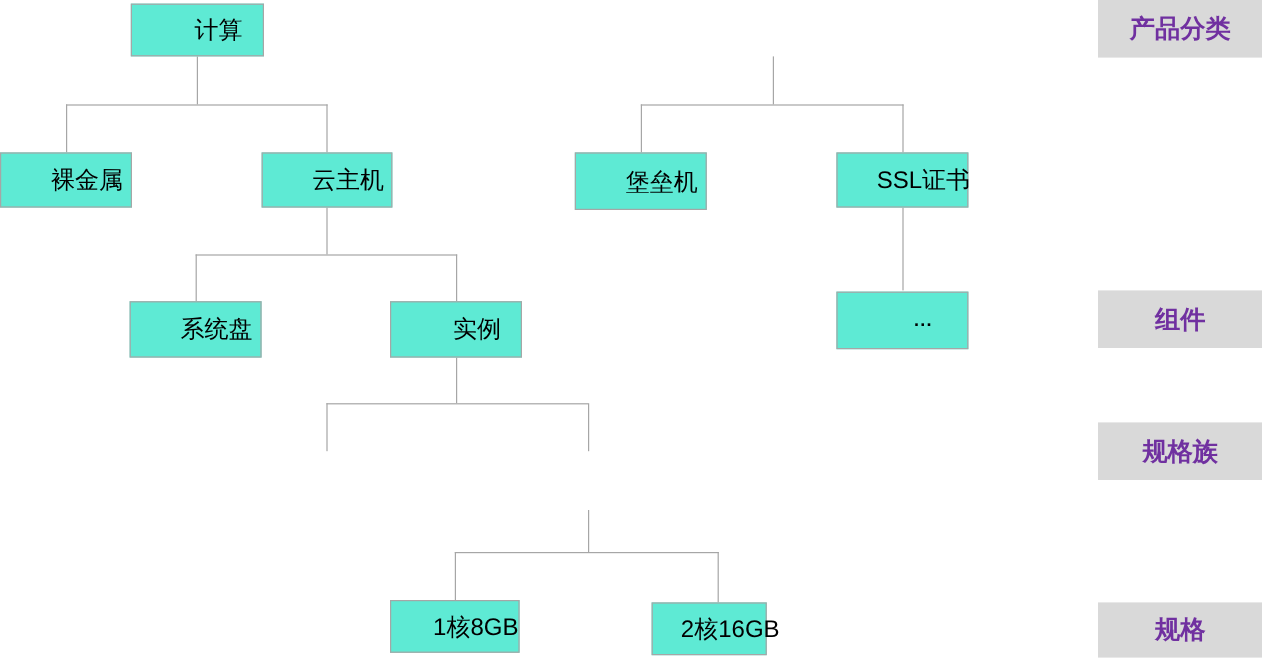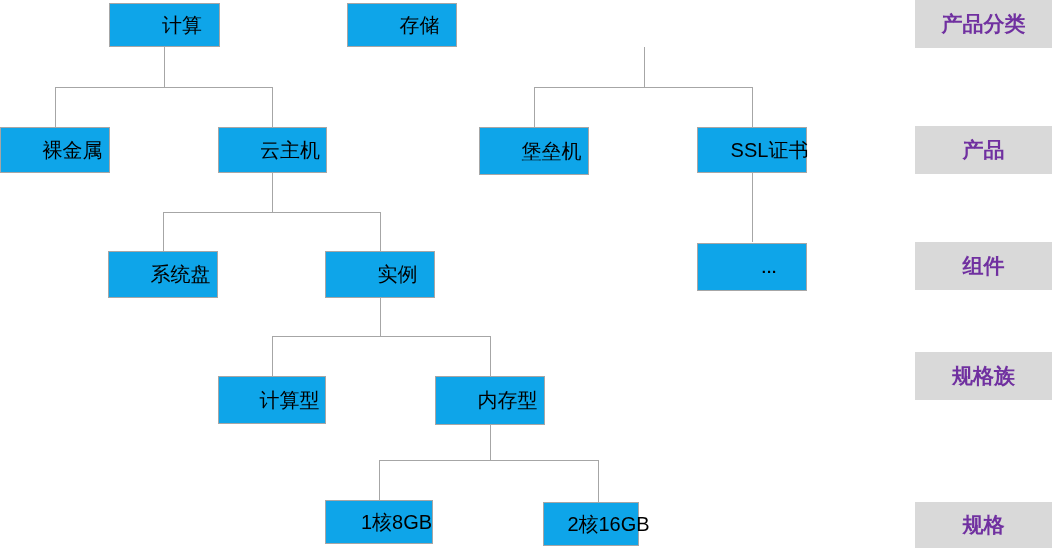--- a/index.html
+++ b/index.html
@@ -19,21 +19,21 @@
     position:relative;
     width:1052px;
     height:553px;
     background:var(--bg);
     overflow:hidden;
   }
   .node{
     position:absolute;
     box-sizing:border-box;
     border:1px solid var(--node-border);
-    background:#0ea5e9;
+    background:#5eead4;
     display:flex;
     align-items:center;
     justify-content:center;
     font-size:20px;
     color:var(--node-text);
     white-space:nowrap;
     padding-left:35px;
   }
   .node.ellipsis{
     font-size:15px;
@@ -91,36 +91,32 @@
   <div class="lh" style="left:272px;top:336px;width:218px"></div>
   <div class="lv" style="left:272px;top:336px;height:40px"></div>
   <div class="lv" style="left:490px;top:336px;height:40px"></div>
 
   <div class="lv" style="left:490px;top:425px;height:35px"></div>
   <div class="lh" style="left:379px;top:460px;width:220px"></div>
   <div class="lv" style="left:379px;top:460px;height:40px"></div>
   <div class="lv" style="left:598px;top:460px;height:42px"></div>
 
   <div class="node" style="left:109px;top:3px;width:111px;height:44px">计算</div>
-  <div class="node" style="left:347px;top:3px;width:110px;height:44px">存储</div>
 
   <div class="node" style="left:0px;top:127px;width:110px;height:46px">裸金属</div>
   <div class="node" style="left:218px;top:127px;width:109px;height:46px">云主机</div>
   <div class="node" style="left:479px;top:127px;width:110px;height:48px">堡垒机</div>
   <div class="node" style="left:108px;top:251px;width:110px;height:47px">系统盘</div>
 
   <div class="node" style="left:697px;top:127px;width:110px;height:46px">SSL证书</div>
   <div class="node" style="left:325px;top:251px;width:110px;height:47px">实例</div>
   <div class="node ellipsis" style="left:697px;top:243px;width:110px;height:48px">...</div>
 
-  <div class="node" style="left:218px;top:376px;width:108px;height:48px">计算型</div>
-  <div class="node" style="left:435px;top:376px;width:110px;height:49px">内存型</div>
 
   <div class="node" style="left:325px;top:500px;width:108px;height:44px">1核8GB</div>
   <div class="node" style="left:543px;top:502px;width:96px;height:44px">2核16GB</div>
 
   <div class="level" style="top:0px">产品分类</div>
-  <div class="level" style="top:126px">产品</div>
   <div class="level" style="top:242px">组件</div>
   <div class="level" style="top:352px">规格族</div>
   <div class="level" style="top:502px;height:46px">规格</div>
 
 </div>
 
 </body></html>

